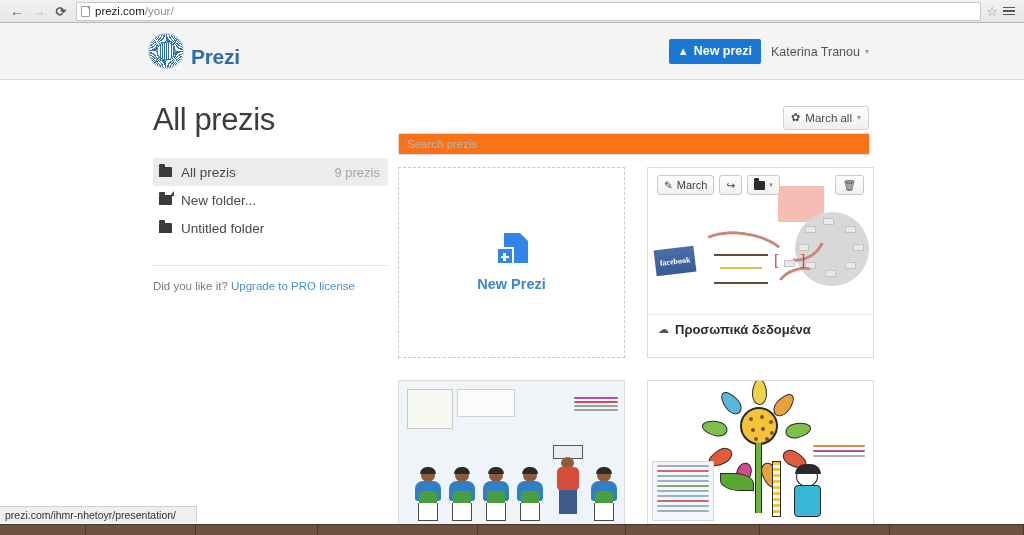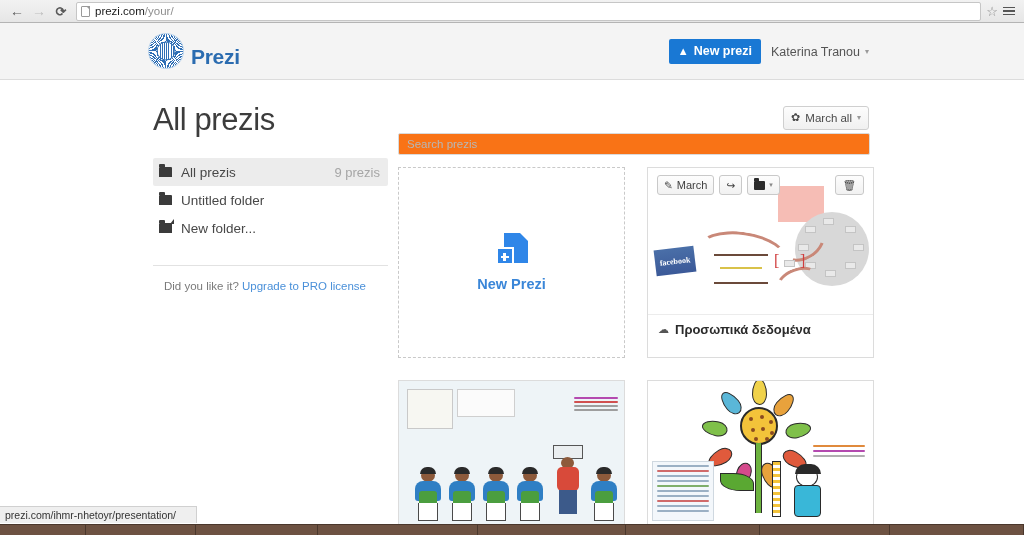--- a/index.html
+++ b/index.html
@@ -191,21 +191,21 @@
 
   #sidebar-divider {
     position: absolute; left: 153px; top: 185px;
     width: 235px; height: 1px; background: #e2e2e2;
   }
   #trial-box {
     position: absolute; left: 153px; top: 200px;
     width: 250px;
   }
   #trial-line1 { font-size: 12.5px; color: #4a4a4a; margin-bottom: 5px; }
-  #trial-line2 { font-size: 11.5px; color: #7a7a7a; margin-left: 11px; }
+  #trial-line2 { font-size: 11.5px; color: #7a7a7a; }
   #upgrade-link { color: #4a90d9; text-decoration: none; cursor: pointer; }
 
   
   #search-input {
     position: absolute; left: 398px; top: 53px;
     width: 472px; height: 22px;
     border: 1px solid #dadada;
     border-radius: 2px;
     background: #f97316;
     font-size: 11.5px;
@@ -505,26 +505,26 @@
     <span class="caret-down">▾</span>
   </div>
 
   <div id="sidebar">
     <div class="folder-row selected">
       <span class="folder-icon"></span>
       <span>All prezis</span>
       <span class="folder-count">9 prezis</span>
     </div>
     <div class="folder-row">
+      <span class="folder-icon newf"></span>
+      <span>New folder...</span>
+    </div>
+    <div class="folder-row">
       <span class="folder-icon"></span>
       <span>Untitled folder</span>
-    </div>
-    <div class="folder-row">
-      <span class="folder-icon newf"></span>
-      <span>New folder...</span>
     </div>
   </div>
 
   <div id="sidebar-divider"></div>
 
   <div id="trial-box">
     <div id="trial-line2">
       <span>Did you like it?</span>
       <a id="upgrade-link">Upgrade to PRO license</a>
     </div>

